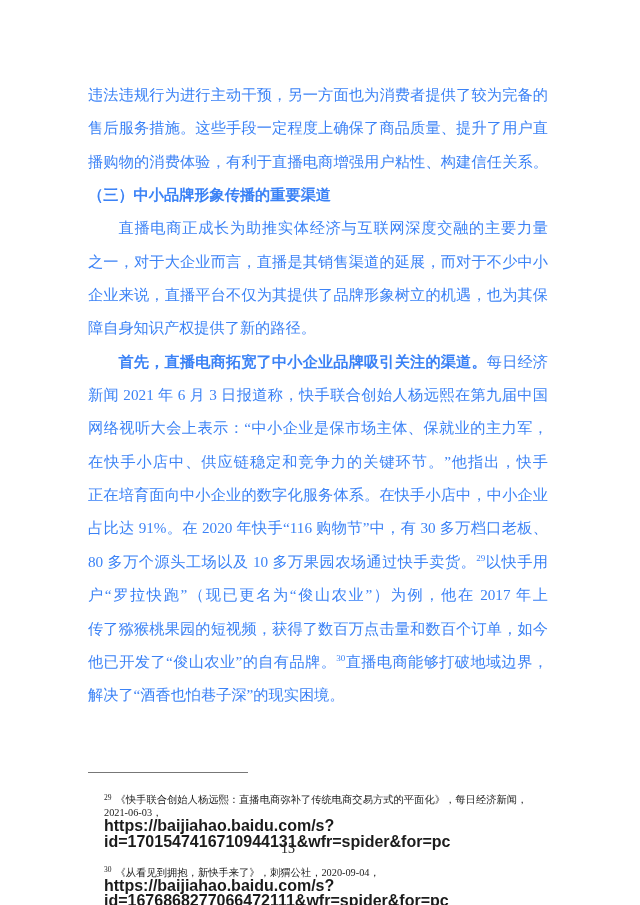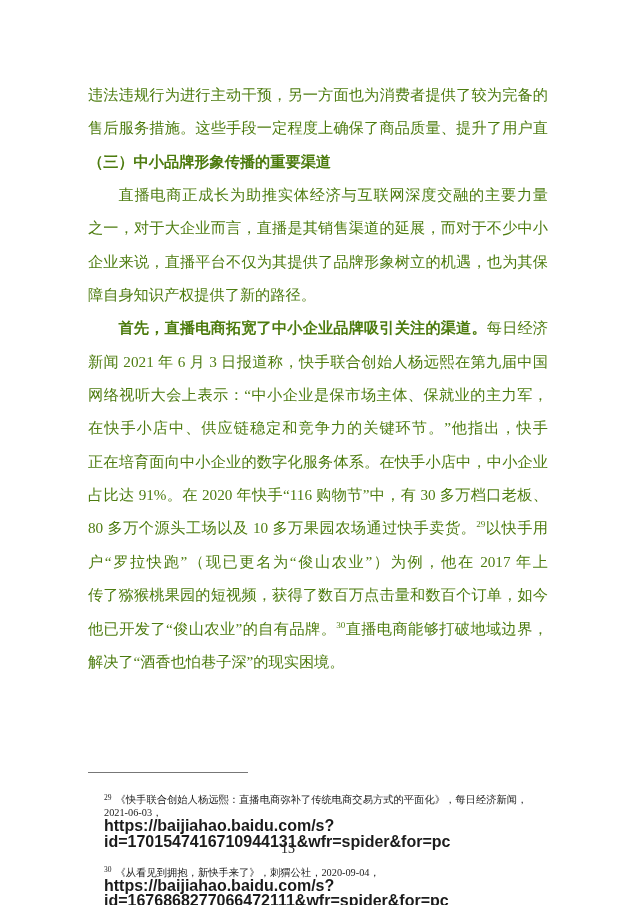--- a/index.html
+++ b/index.html
@@ -14,21 +14,21 @@
     position:relative;
     width:640px;height:905px;
     background:#ffffff;
   }
   .content{
     position:absolute;
     left:88px;top:78px;
     width:460px;
     font-size:15.2px;
     line-height:33.35px;
-    color:#4d7c0f;
+    color:#3b82f6;
   }
   .line{white-space:nowrap;}
   .line.j{
     white-space:normal;
     text-align:justify;
     text-align-last:justify;
     text-justify:inter-character;
   }
   .line.indent{padding-left:30.5px;}
   .line.heading{font-weight:bold;}
@@ -77,20 +77,21 @@
 </style>
 </head>
 <body>
 
 <div class="page">
 
   <div class="content">
 
     <div class="line j">违法违规行为进行主动干预，另一方面也为消费者提供了较为完备的</div>
     <div class="line j">售后服务措施。这些手段一定程度上确保了商品质量、提升了用户直</div>
+    <div class="line j">播购物的消费体验，有利于直播电商增强用户粘性、构建信任关系。</div>
 
     <div class="line heading">（三）中小品牌形象传播的重要渠道</div>
 
     <div class="line j indent">直播电商正成长为助推实体经济与互联网深度交融的主要力量</div>
     <div class="line j">之一，对于大企业而言，直播是其销售渠道的延展，而对于不少中小</div>
     <div class="line j">企业来说，直播平台不仅为其提供了品牌形象树立的机遇，也为其保</div>
     <div class="line">障自身知识产权提供了新的路径。</div>
 
     <div class="line j indent"><span class="lead-bold">首先，直播电商拓宽了中小企业品牌吸引关注的渠道。</span><span>每日经济</span></div>
     <div class="line j">新闻 2021 年 6 月 3 日报道称，快手联合创始人杨远熙在第九届中国</div>

